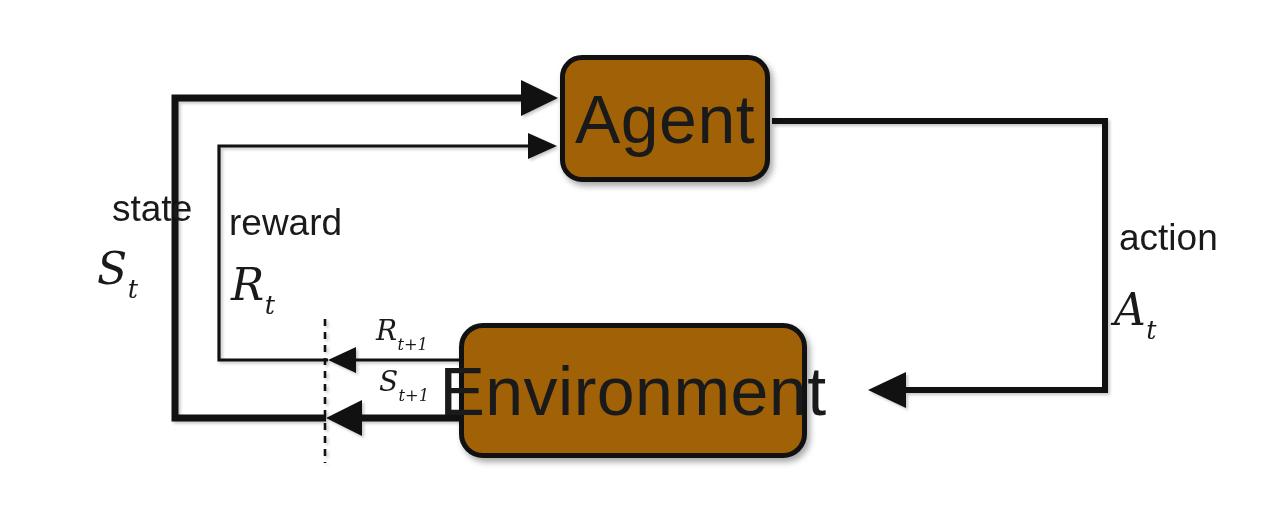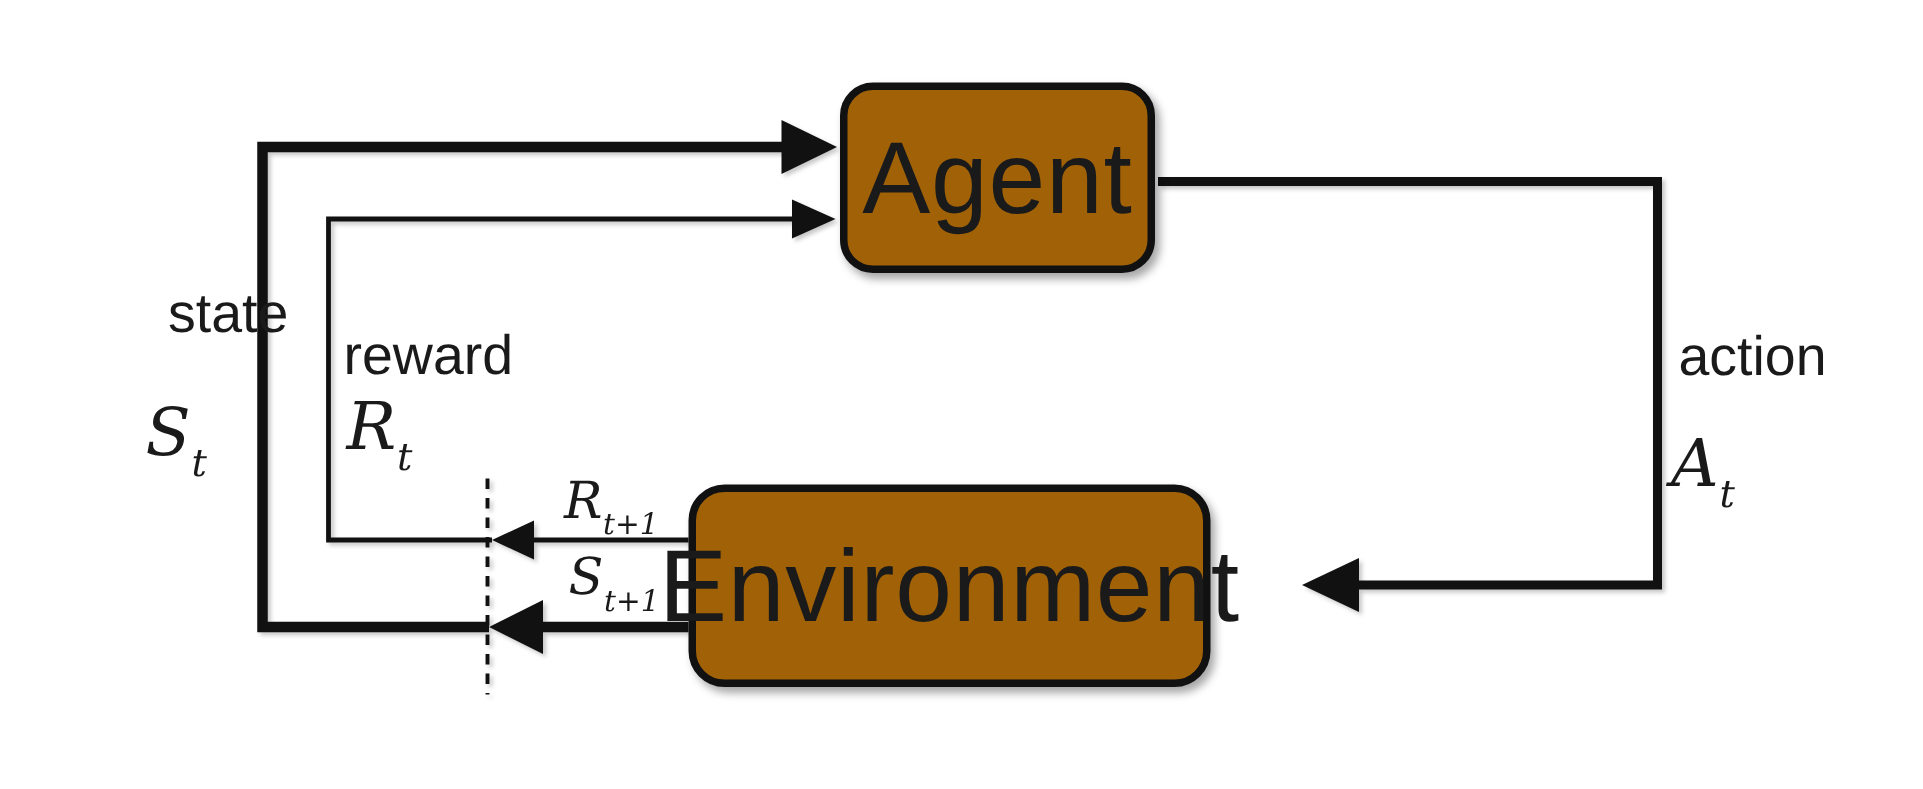--- a/index.html
+++ b/index.html
@@ -49,25 +49,25 @@
     line-height:1;
     white-space:nowrap;
   }
   .math sub{
     font-size:0.58em;
     line-height:0;
     position:relative;
     top:0.18em;
     left:0.02em;
   }
-  .math.small{font-size:34px;}
+  .math.small{font-size:28px;}
 
   .lbl-state{left:64px;top:190px;margin-left:48px;}
-  .sym-state{left:97px;top:247px;margin-top:20px;}
-  .lbl-reward{left:229px;top:204px;margin-top:14px;}
+  .sym-state{left:97px;top:247px;}
+  .lbl-reward{left:229px;top:204px;}
   .sym-reward{left:231px;top:249px;margin-top:14px;}
   .lbl-action{left:1119px;top:219px;text-align:right;}
   .sym-action{left:1114px;top:264px;margin-top:24px;}
   .sym-next-reward{left:376px;top:317px;}
   .sym-next-state{left:379px;top:368px;}
 </style>
 </head>
 <body>
 
 <div class="canvas">

